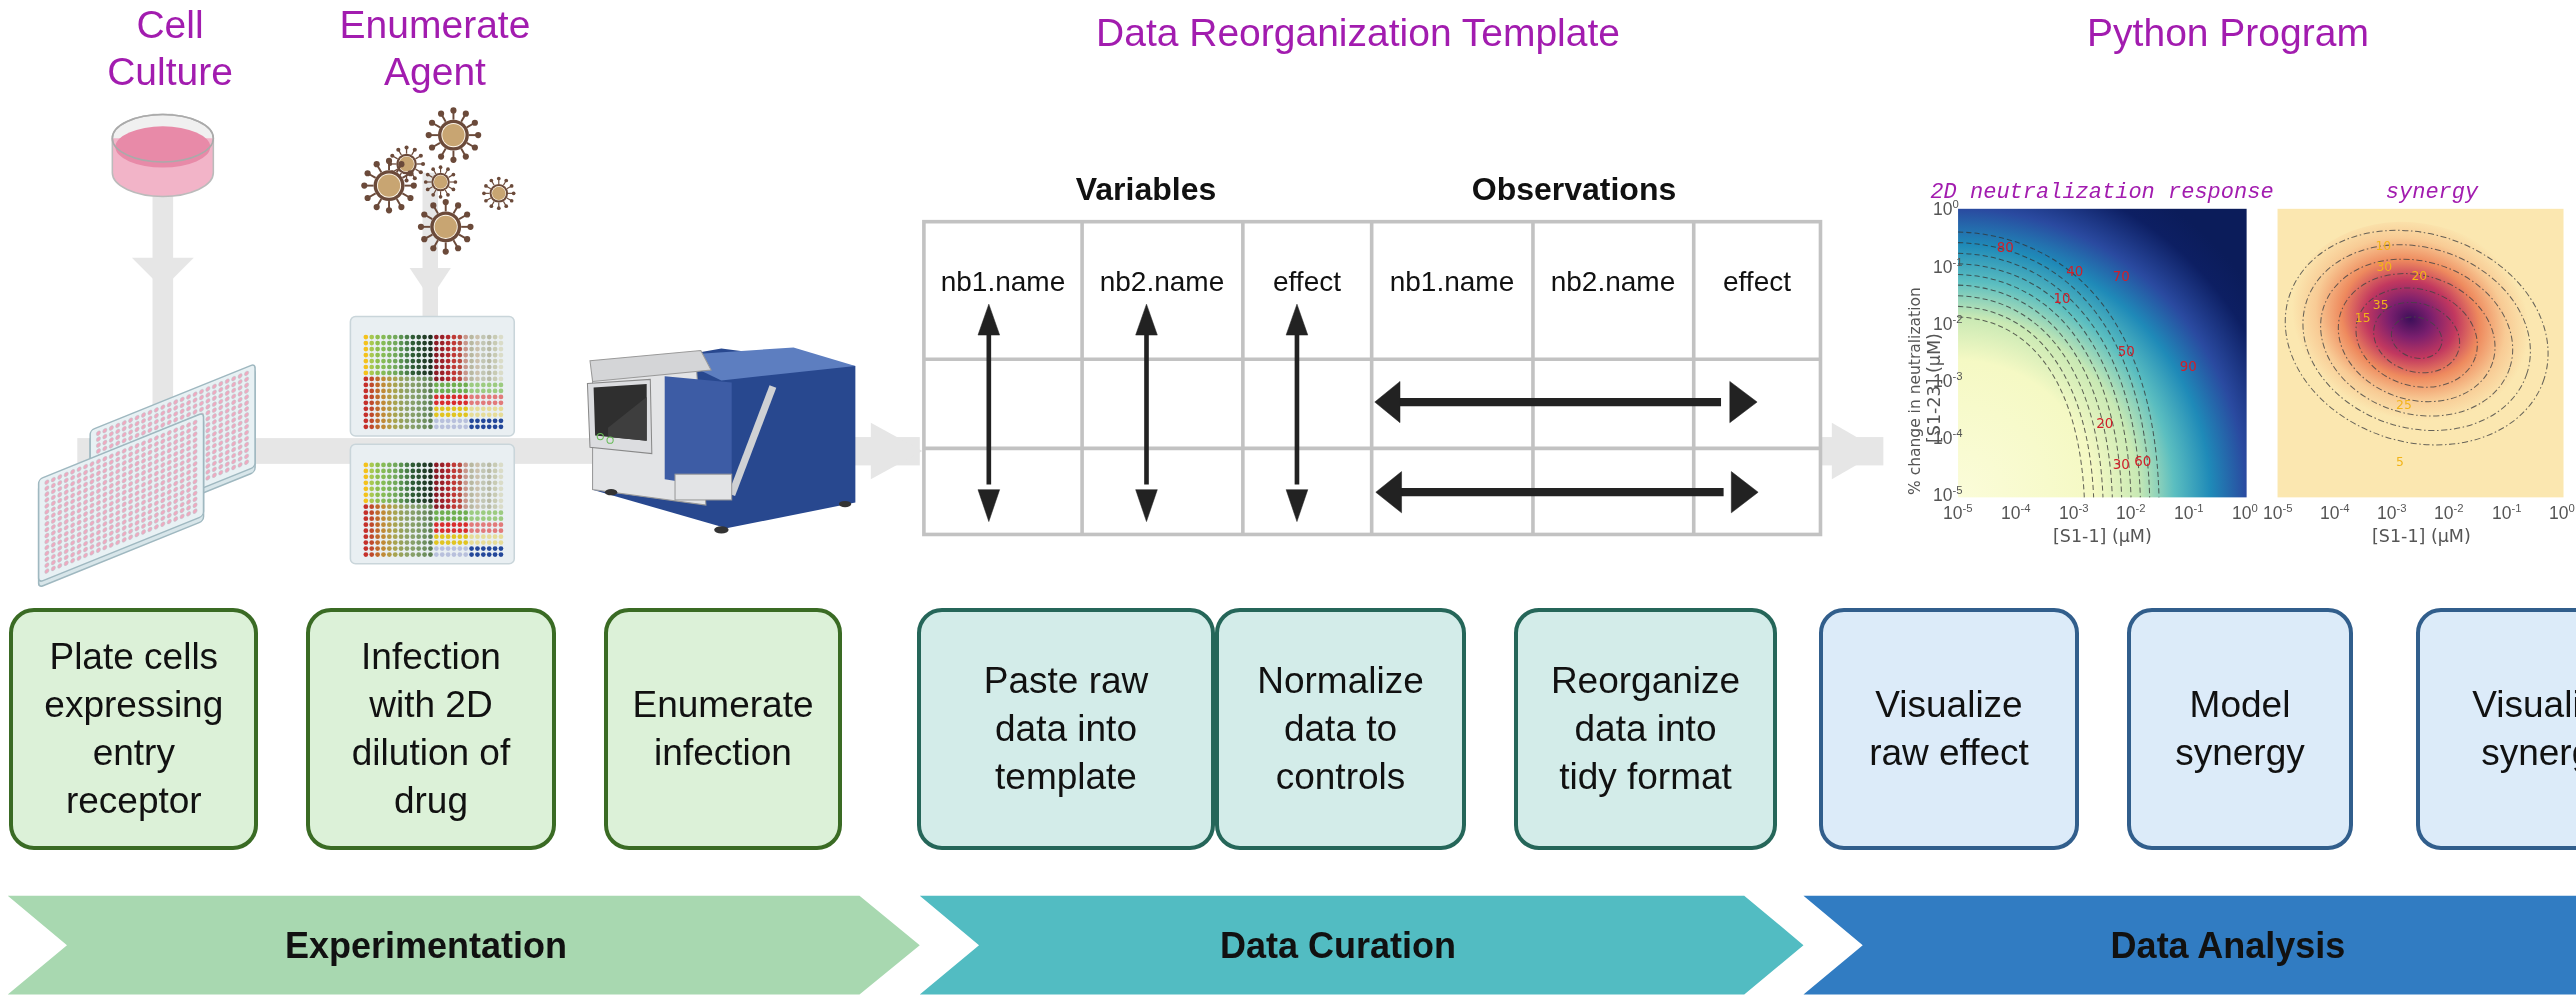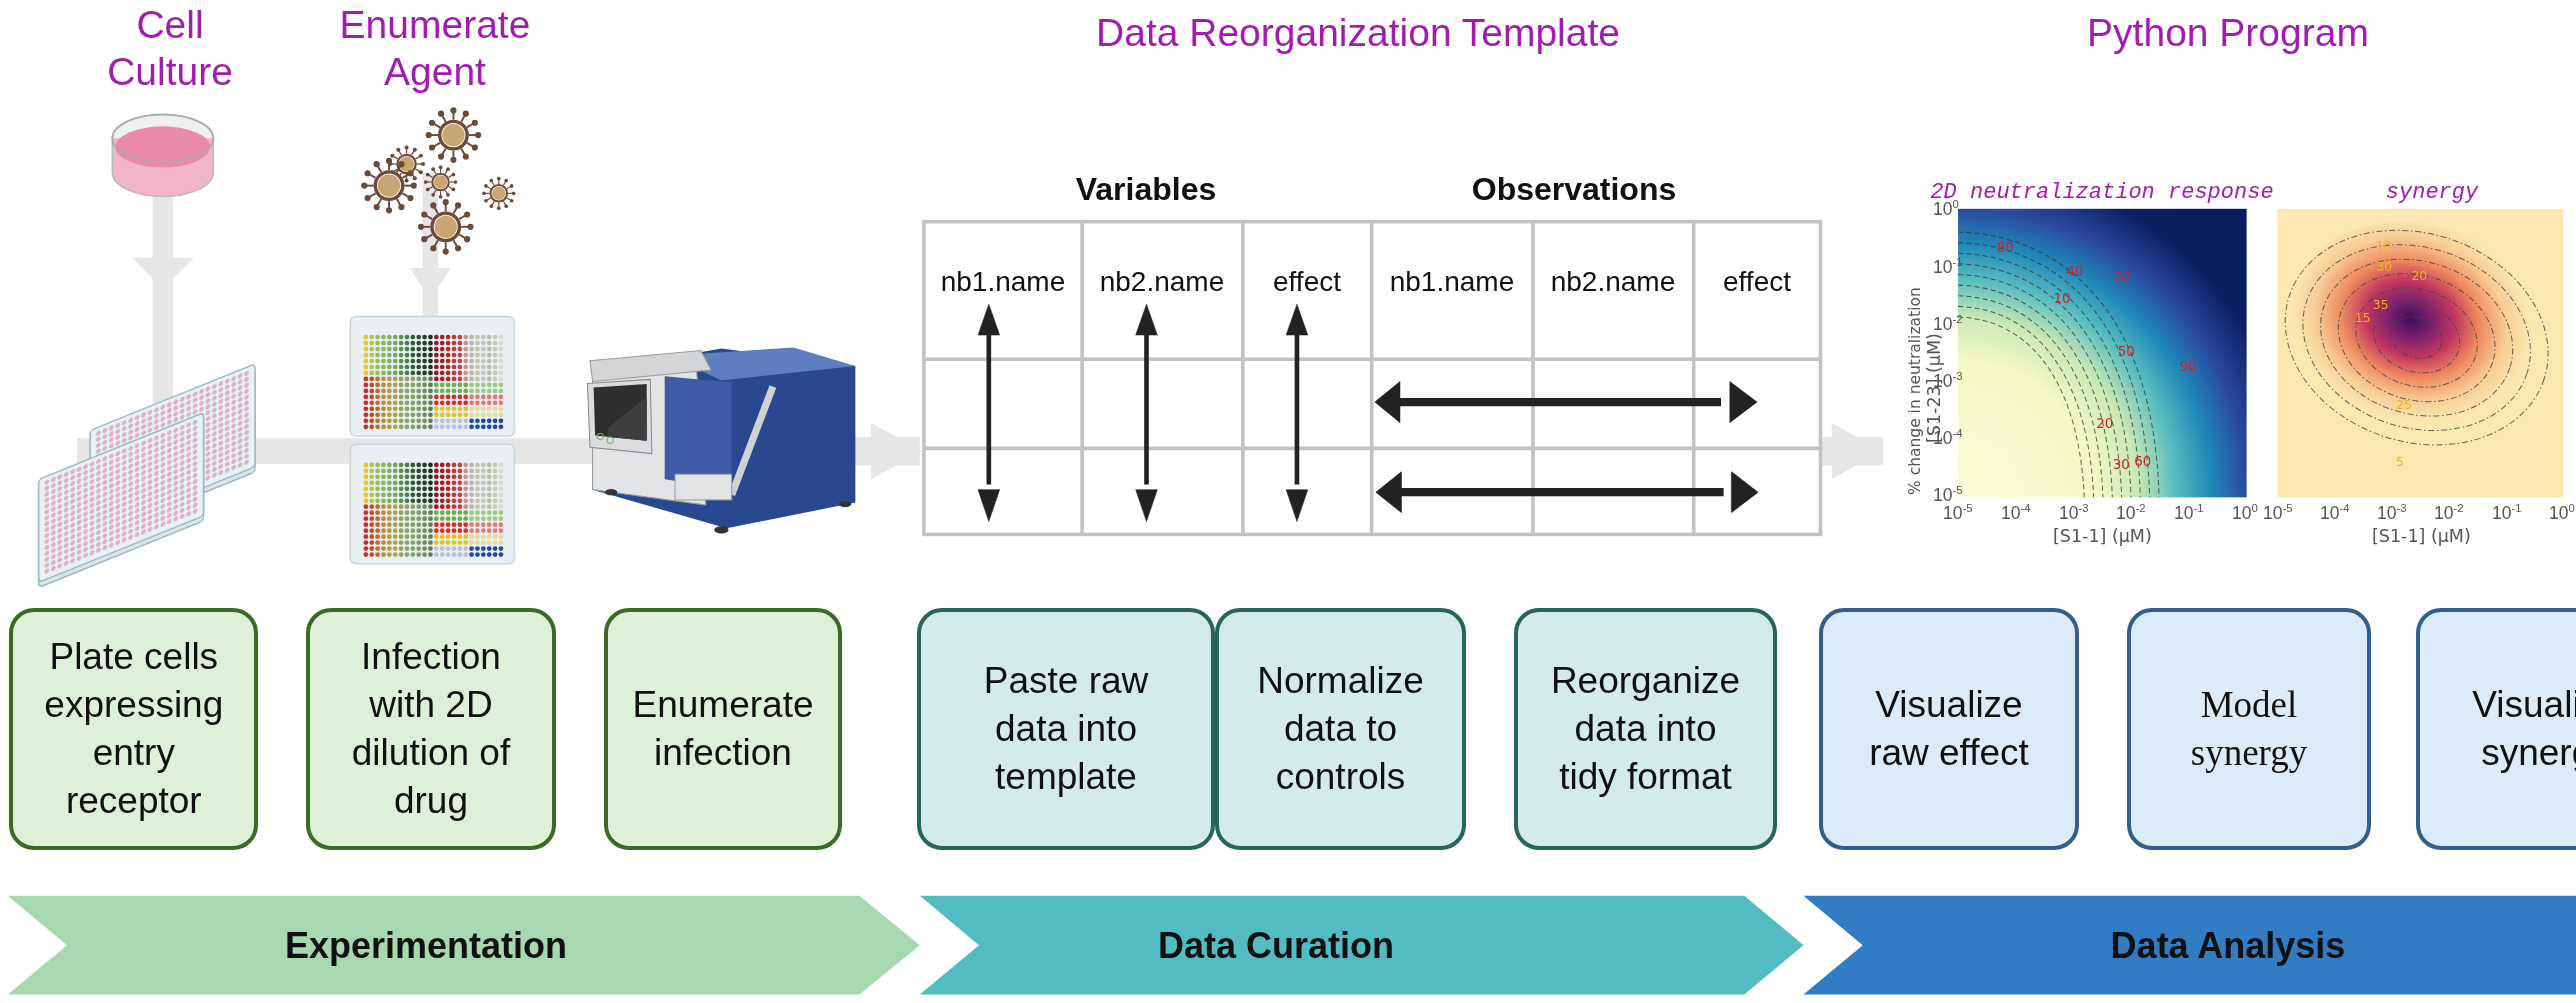--- a/index.html
+++ b/index.html
@@ -2026,34 +2026,34 @@
       <span>tidy format</span>
     </div>
   </div>
 
 <div class="box blue" style="left:1819px; width:260px;">
     <div>
       <span>Visualize</span>
       <span>raw effect</span>
     </div>
   </div>
-<div class="box blue" style="left:2127px; width:244px;font-family:Liberation Serif, serif;">
+<div class="box blue" style="left:2127px; width:226px;">
     <div>
       <span>Model</span>
       <span>synergy</span>
     </div>
   </div>
 <div class="box blue" style="left:2416px; width:260px;">
     <div>
       <span>Visualize</span>
       <span>synergy</span>
     </div>
   </div>
 
 <svg class="layer" width="2681" height="1004" viewBox="0 0 5203 1948">
   <polygon class="chev" points="15,1738 1668,1738 1785,1834 1668,1930 15,1930 130,1834" fill="#a8d8b0"></polygon>
   <polygon class="chev" points="1785,1738 3385,1738 3500,1834 3385,1930 1785,1930 1900,1834" fill="#52bcc2"></polygon>
   <polygon class="chev" points="3500,1738 5085,1738 5200,1834 5085,1930 3500,1930 3615,1834" fill="#317cc2"></polygon>
 </svg>
 <div class="chev-label" style="left:426px;">Experimentation</div>
-<div class="chev-label" style="left:1276px;">Data Curation</div>
+<div class="chev-label" style="left:1338px;">Data Curation</div>
 <div class="chev-label" style="left:2228px;">Data Analysis</div>
 
 
 </body></html>

